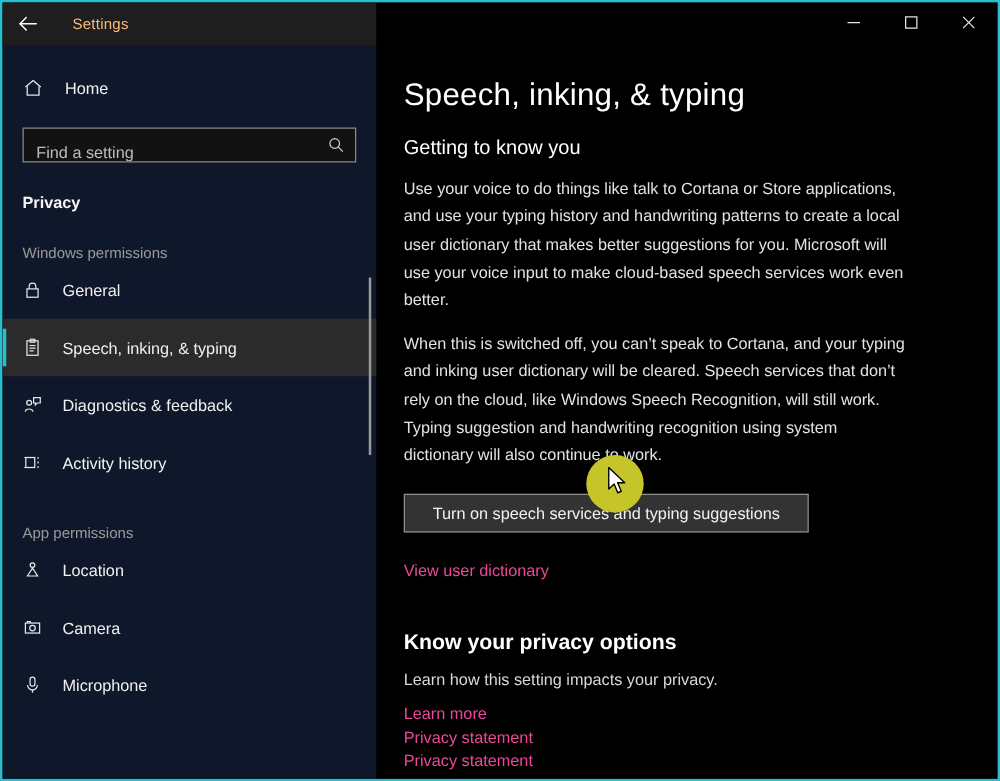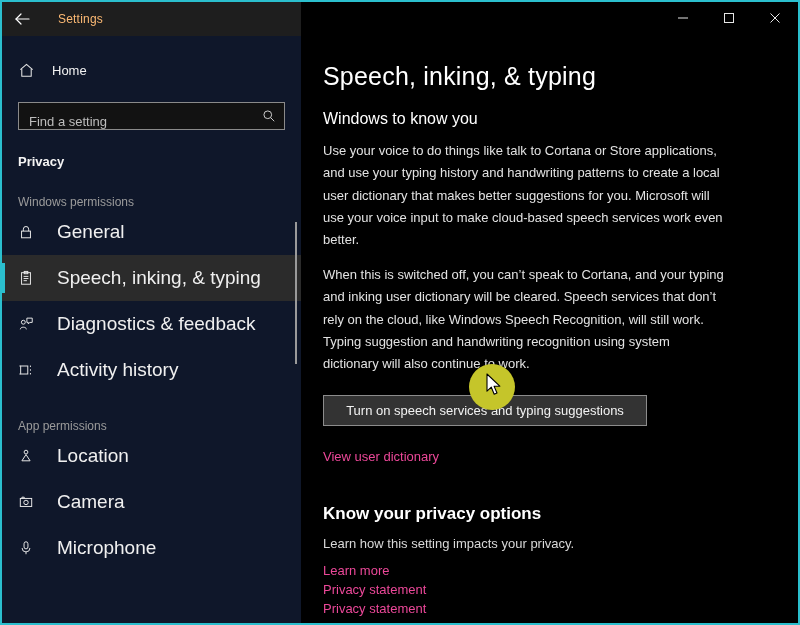--- a/index.html
+++ b/index.html
@@ -100,21 +100,21 @@
   .nav-item.selected { background: #2b2b2b; }
   .nav-item.selected::before {
     content: ""; position: absolute; left: 0; top: 8px; bottom: 8px;
     width: 3px; background: #2bbfce;
   }
   .nav-item .ico {
     width: 28px; flex: 0 0 28px;
     display: flex; align-items: center; justify-content: flex-start;
     color: #e8e8e8;
   }
-  .nav-item .lbl { font-size: 19px; color: #f0f0f0; margin-left: 11px; }
+  .nav-item .lbl { font-size: 13px; color: #f0f0f0; margin-left: 4px; }
   #sb-scroll {
     position: absolute; right: 4px; top: 186px;
     width: 2px; height: 142px; background: #9a9a9a;
   }
   
   #main {
     flex: 1 1 auto; background: #000;
     padding: 26px 0 0 22px;
     overflow: hidden;
   }
@@ -316,21 +316,21 @@
         </span>
         <span class="lbl">Microphone</span>
       </div>
 
       <div id="sb-scroll"></div>
     </div>
 
     <div id="main">
       <h1 id="page-title">Speech, inking, &amp; typing</h1>
 
-      <h2 class="sub-head">Windows to know you</h2>
+      <h2 class="sub-head">Getting to know you</h2>
 
       <p class="para">Use your voice to do things like talk to Cortana or Store applications, and use your typing history and handwriting patterns to create a local user dictionary that makes better suggestions for you. Microsoft will use your voice input to make cloud-based speech services work even better.</p>
 
       <p class="para">When this is switched off, you can’t speak to Cortana, and your typing and inking user dictionary will be cleared. Speech services that don’t rely on the cloud, like Windows Speech Recognition, will still work. Typing suggestion and handwriting recognition using system dictionary will also continue to work.</p>
 
       <button id="toggle-btn">Turn on speech services and typing suggestions</button>
 
       <a href="#" class="link" id="dict-link">View user dictionary</a>
 
       <h2 id="privacy-opts-head">Know your privacy options</h2>

